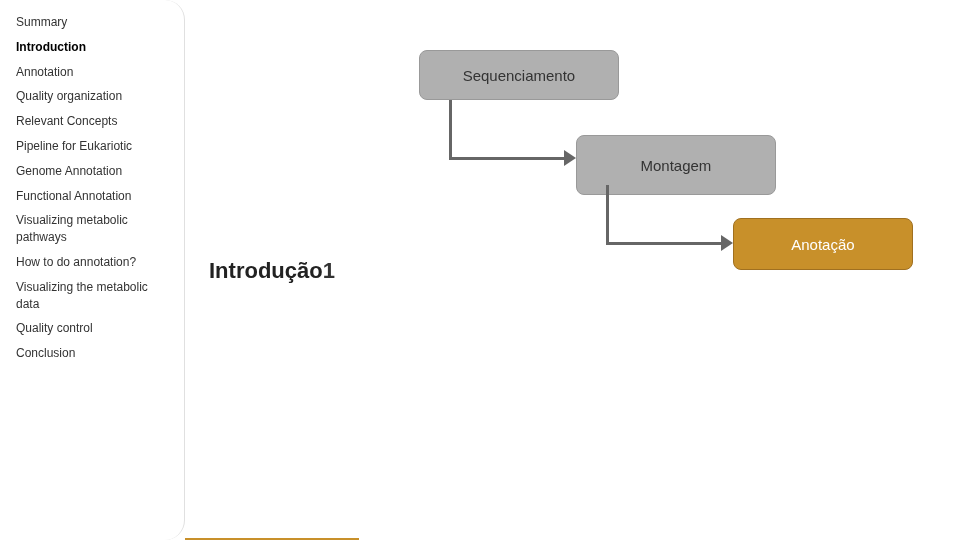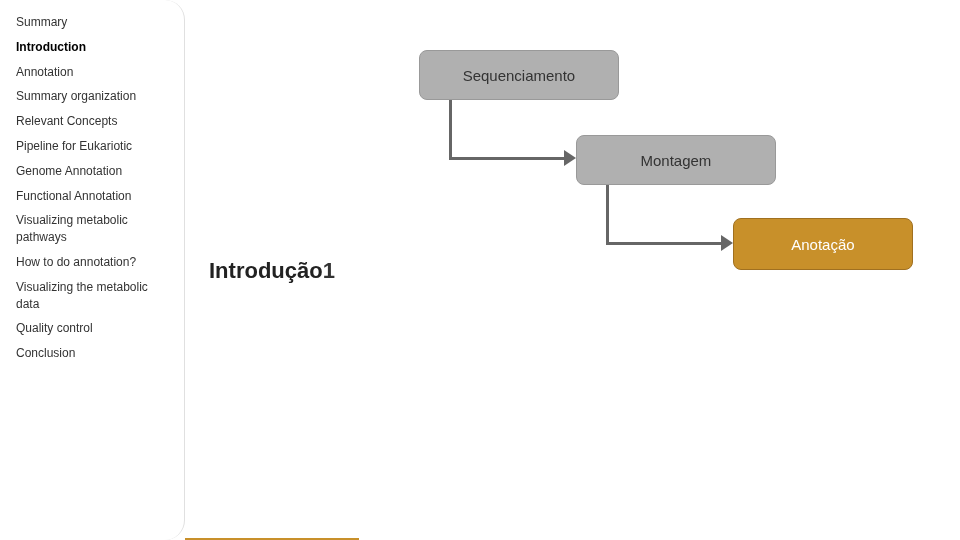--- a/index.html
+++ b/index.html
@@ -95,21 +95,21 @@
       color: #fff;
     }
   </style>
 </head>
 <body>
 
 <div class="sidebar">
 <div class="sidebar-item">Summary</div>
     <div class="sidebar-item active">Introduction</div>
     <div class="sidebar-item">Annotation</div>
-    <div class="sidebar-item">Summary organization</div>
+    <div class="sidebar-item">Quality organization</div>
     <div class="sidebar-item">Relevant Concepts</div>
     <div class="sidebar-item">Pipeline for Eukariotic</div>
     <div class="sidebar-item">Genome Annotation</div>
     <div class="sidebar-item">Functional Annotation</div>
     <div class="sidebar-item">Visualizing metabolic pathways</div>
     <div class="sidebar-item">How to do annotation?</div>
     <div class="sidebar-item">Visualizing the metabolic data</div>
     <div class="sidebar-item">Quality control</div>
     <div class="sidebar-item">Conclusion</div>
   </div>
@@ -127,21 +127,21 @@
 
     <div style="position:absolute; left: 90px; top: 100px; width: 3px; height: 60px; background: #666;"></div>
 
     <div style="position:absolute; left: 90px; top: 157px; width: 120px; height: 3px; background: #666;"></div>
 
     <div style="position:absolute; left: 205px; top: 150px; width: 0; height: 0;
                 border-top: 8px solid transparent;
                 border-bottom: 8px solid transparent;
                 border-left: 12px solid #666;"></div>
 
-    <div class="box box-gray" style="left: 217px; top: 135px; width: 200px; height: 50px;">
+    <div class="box box-gray" style="left: 217px; top: 135px; width: 200px; height: 60px;">
       <span>Montagem</span>
     </div>
 
     <div style="position:absolute; left: 247px; top: 185px; width: 3px; height: 60px; background: #666;"></div>
 
     <div style="position:absolute; left: 247px; top: 242px; width: 120px; height: 3px; background: #666;"></div>
 
     <div style="position:absolute; left: 362px; top: 235px; width: 0; height: 0;
                 border-top: 8px solid transparent;
                 border-bottom: 8px solid transparent;

